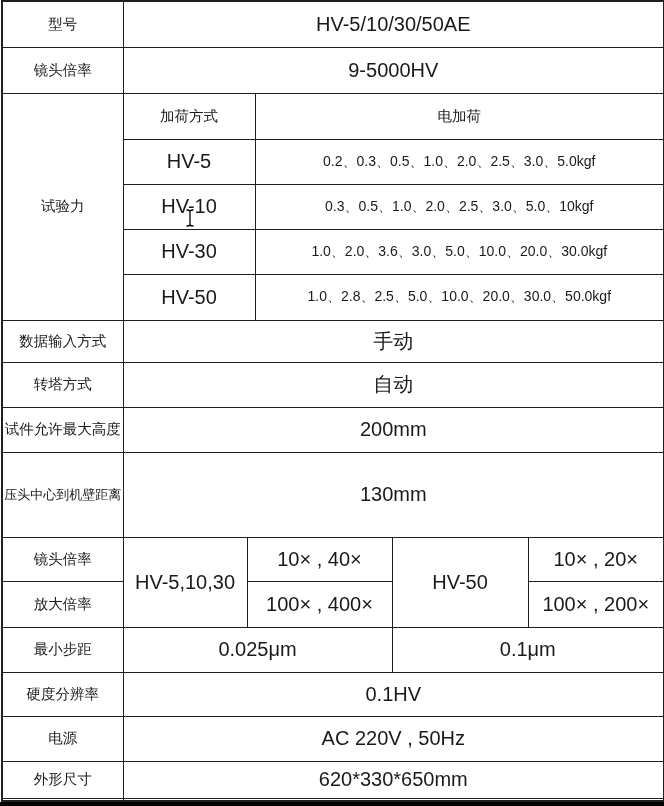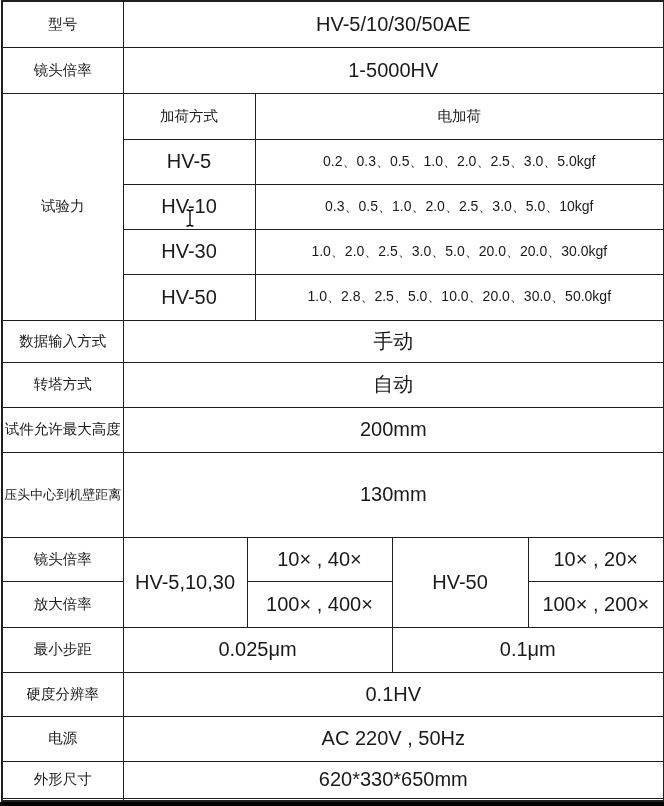--- a/index.html
+++ b/index.html
@@ -64,39 +64,39 @@
     </colgroup>
 
     <tbody>
         <tr style="height:46px">
       <td class="lbl">型号</td>
       <td colspan="5">HV-5/10/30/50AE</td>
     </tr>
 
     <tr style="height:46px">
       <td class="lbl">镜头倍率</td>
-      <td colspan="5">1-5000HV</td>
+      <td colspan="5">9-5000HV</td>
     </tr>
 
     <tr style="height:46px">
       <td class="lbl" rowspan="5">试验力</td>
       <td class="lbl" colspan="2">加荷方式</td>
       <td colspan="3" class="lbl">电加荷</td>
     </tr>
     <tr style="height:45px">
       <td colspan="2">HV-5</td>
       <td colspan="3" class="forces">0.2、0.3、0.5、1.0、2.0、2.5、3.0、5.0kgf</td>
     </tr>
     <tr style="height:45px">
       <td colspan="2">HV-10</td>
       <td colspan="3" class="forces">0.3、0.5、1.0、2.0、2.5、3.0、5.0、10kgf</td>
     </tr>
     <tr style="height:45px">
       <td colspan="2">HV-30</td>
-      <td colspan="3" class="forces">1.0、2.0、2.5、3.0、5.0、20.0、20.0、30.0kgf</td>
+      <td colspan="3" class="forces">1.0、2.0、3.6、3.0、5.0、10.0、20.0、30.0kgf</td>
     </tr>
     <tr style="height:46px">
       <td colspan="2">HV-50</td>
       <td colspan="3" class="forces">1.0、2.8、2.5、5.0、10.0、20.0、30.0、50.0kgf</td>
     </tr>
 
     <tr style="height:42px">
       <td class="lbl">数据输入方式</td>
       <td colspan="5">手动</td>
     </tr>

